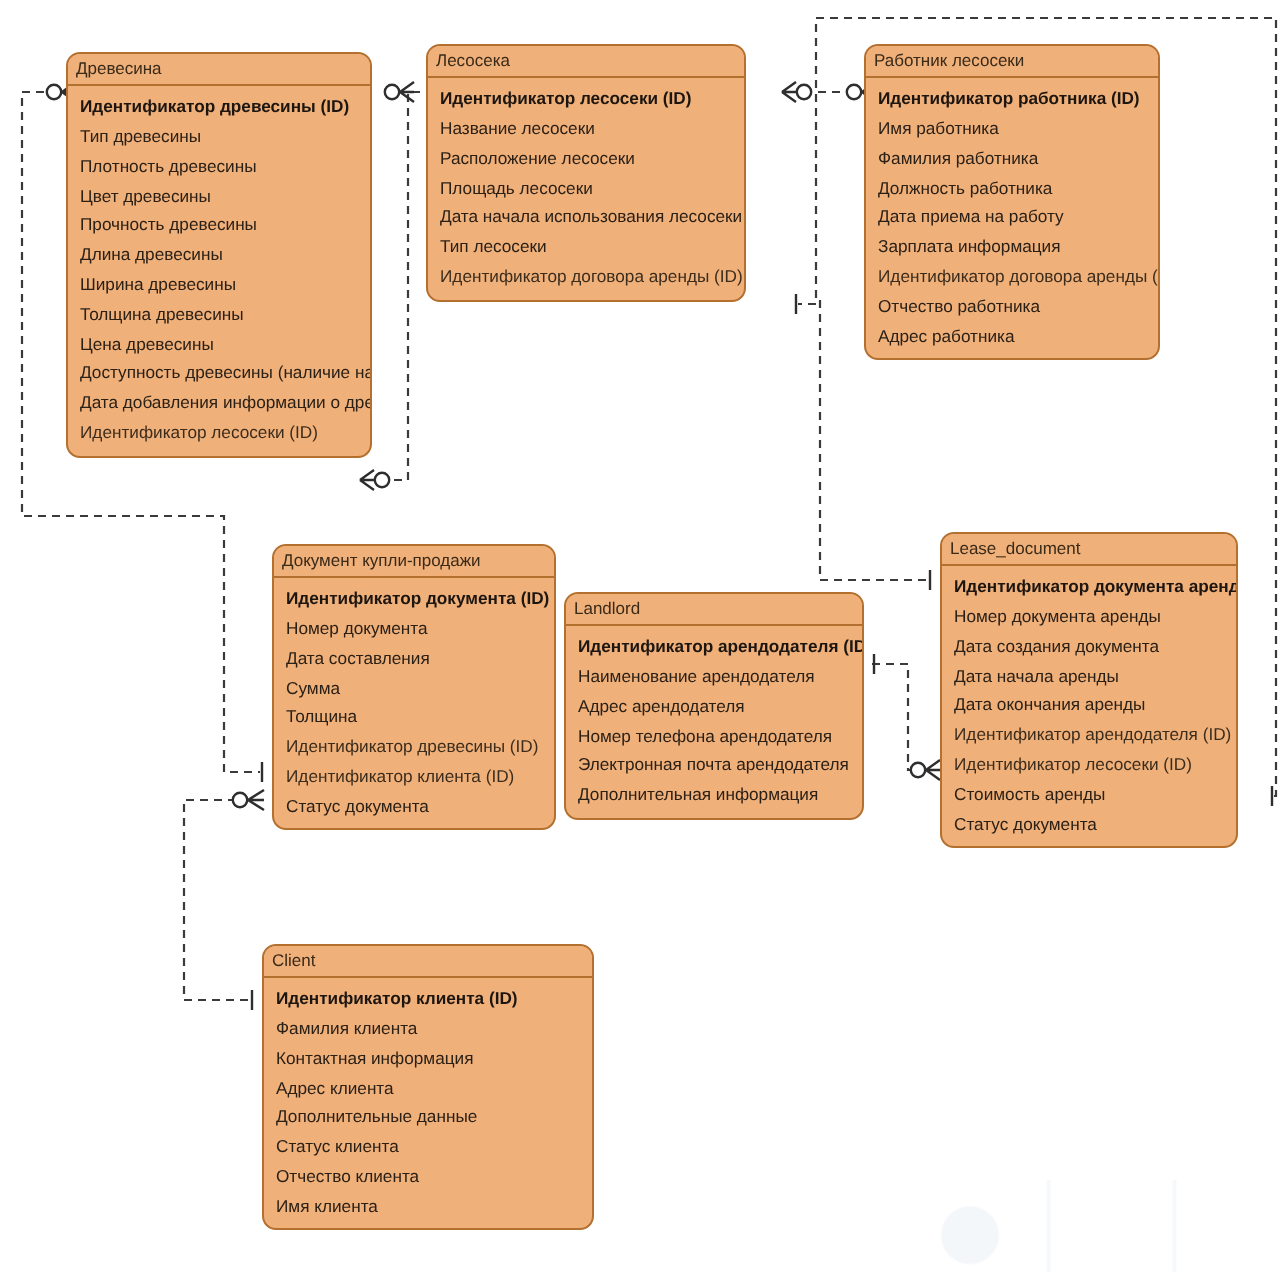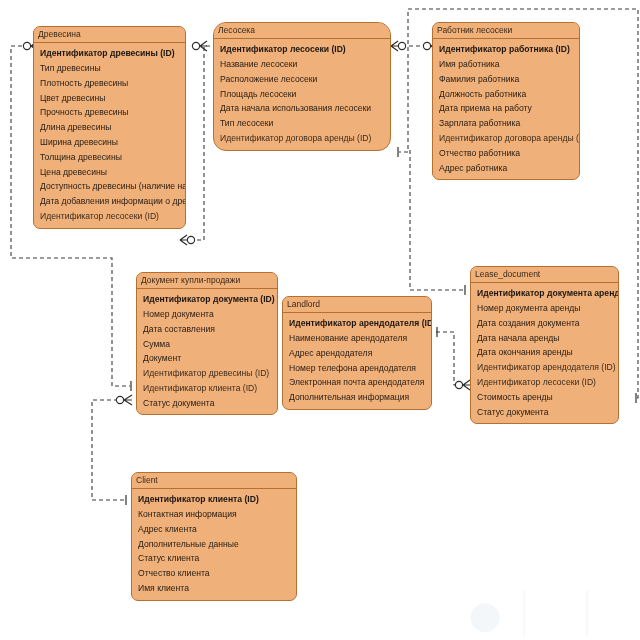--- a/index.html
+++ b/index.html
@@ -150,54 +150,54 @@
           <div class="attr">Прочность древесины</div>
           <div class="attr">Длина древесины</div>
           <div class="attr">Ширина древесины</div>
           <div class="attr">Толщина древесины</div>
           <div class="attr">Цена древесины</div>
           <div class="attr">Доступность древесины (наличие на складе)</div>
           <div class="attr">Дата добавления информации о древесине</div>
           <div class="attr fk">Идентификатор лесосеки (ID)</div>
         </div>
       </div>
-      <div class="entity" style="left: 213px; top: 22px; width: 178px; border-radius: 13px;">
+      <div class="entity" style="left: 213px; top: 22px; width: 160px;">
         <div class="entity-header">Лесосека</div>
         <div class="attrs">
           <div class="attr pk">Идентификатор лесосеки (ID)</div>
           <div class="attr">Название лесосеки</div>
           <div class="attr">Расположение лесосеки</div>
           <div class="attr">Площадь лесосеки</div>
           <div class="attr">Дата начала использования лесосеки</div>
           <div class="attr">Тип лесосеки</div>
           <div class="attr fk">Идентификатор договора аренды (ID)</div>
         </div>
       </div>
       <div class="entity" style="left: 432px; top: 22px; width: 148px;">
         <div class="entity-header">Работник лесосеки</div>
         <div class="attrs">
           <div class="attr pk">Идентификатор работника (ID)</div>
           <div class="attr">Имя работника</div>
           <div class="attr">Фамилия работника</div>
           <div class="attr">Должность работника</div>
           <div class="attr">Дата приема на работу</div>
-          <div class="attr">Зарплата работника</div>
+          <div class="attr">Зарплата информация</div>
           <div class="attr fk">Идентификатор договора аренды (ID)</div>
           <div class="attr">Отчество работника</div>
           <div class="attr">Адрес работника</div>
         </div>
       </div>
       <div class="entity" style="left: 136px; top: 272px; width: 142px;">
         <div class="entity-header">Документ купли-продажи</div>
         <div class="attrs">
           <div class="attr pk">Идентификатор документа (ID)</div>
           <div class="attr">Номер документа</div>
           <div class="attr">Дата составления</div>
           <div class="attr">Сумма</div>
-          <div class="attr">Документ</div>
+          <div class="attr">Толщина</div>
           <div class="attr fk">Идентификатор древесины (ID)</div>
           <div class="attr fk">Идентификатор клиента (ID)</div>
           <div class="attr">Статус документа</div>
         </div>
       </div>
       <div class="entity" style="left: 282px; top: 296px; width: 150px;">
         <div class="entity-header">Landlord</div>
         <div class="attrs">
           <div class="attr pk">Идентификатор арендодателя (ID)</div>
           <div class="attr">Наименование арендодателя</div>
@@ -218,20 +218,21 @@
           <div class="attr fk">Идентификатор арендодателя (ID)</div>
           <div class="attr fk">Идентификатор лесосеки (ID)</div>
           <div class="attr">Стоимость аренды</div>
           <div class="attr">Статус документа</div>
         </div>
       </div>
       <div class="entity" style="left: 131px; top: 472px; width: 166px;">
         <div class="entity-header">Client</div>
         <div class="attrs">
           <div class="attr pk">Идентификатор клиента (ID)</div>
+          <div class="attr">Фамилия клиента</div>
           <div class="attr">Контактная информация</div>
           <div class="attr">Адрес клиента</div>
           <div class="attr">Дополнительные данные</div>
           <div class="attr">Статус клиента</div>
           <div class="attr">Отчество клиента</div>
           <div class="attr">Имя клиента</div>
         </div>
       </div>
     </div>
 

